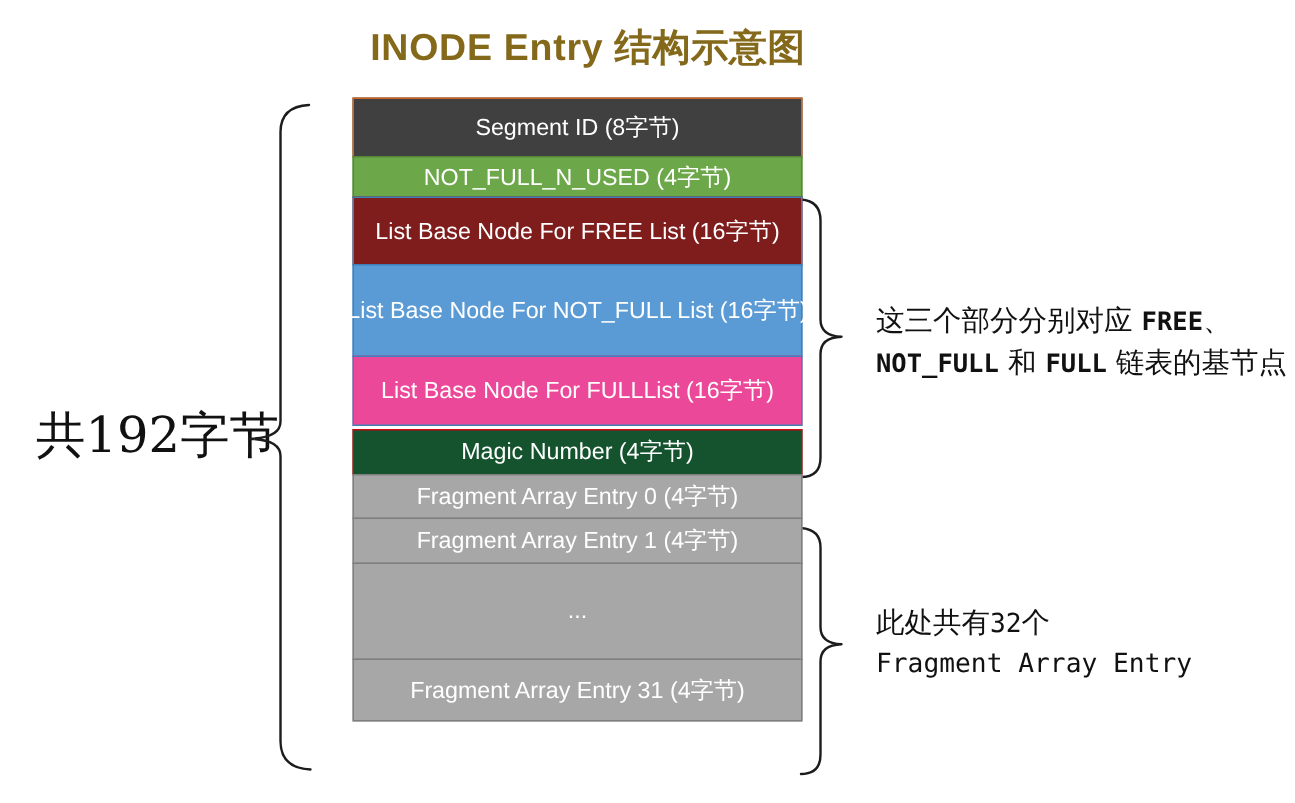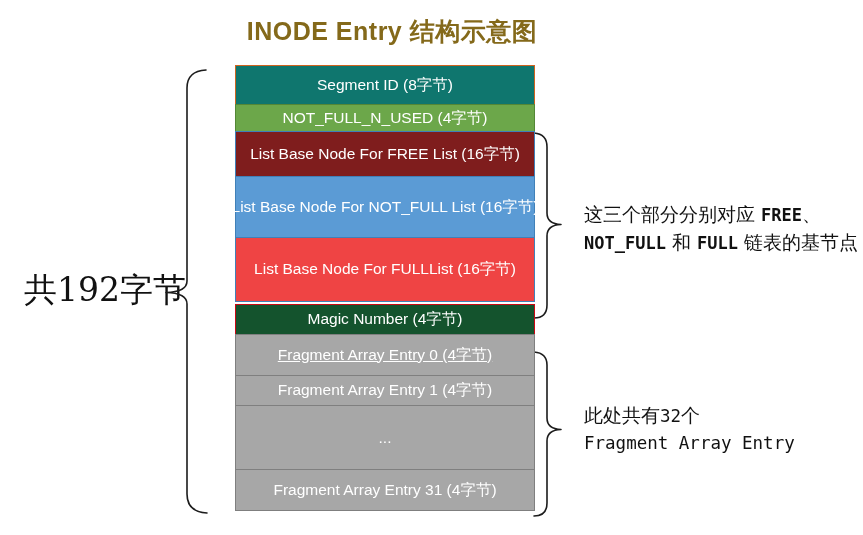--- a/index.html
+++ b/index.html
@@ -98,27 +98,27 @@
 
   <div class="left-label">共192字节</div>
 
   <svg class="braces" width="863" height="535" viewBox="0 0 863 535" aria-hidden="true">
     <path d="M 206 70 Q 187 71 187 88 L 187 281 Q 187 292 166 292.5 Q 187 293 187 304 L 187 494 Q 187 512 207 513"></path>
     <path d="M 534 133 Q 547 134 547 147 L 547 213 Q 547 224 561 224.5 Q 547 225 547 236 L 547 305 Q 547 318 534 318"></path>
     <path d="M 534 352 Q 547 353 547 365 L 547 418 Q 547 429 561 429.5 Q 547 430 547 441 L 547 503 Q 547 516 534 516"></path>
   </svg>
 
   <div class="stack">
-    <div class="block" style="height: 40px; background: #0f766e; border-color: rgb(206, 100, 32);">Segment ID (8字节)</div>
+    <div class="block" style="height: 40px; background: #404040; border-color: rgb(206, 100, 32);">Segment ID (8字节)</div>
     <div class="block" style="height: 28px; background: rgb(108, 167, 74); border-color: rgb(84, 135, 54);">NOT_FULL_N_USED (4字节)</div>
     <div class="block" style="height: 46px; background: #7f1d1d; border-color: rgb(64, 128, 184);">List Base Node For FREE List (16字节)</div>
     <div class="block" style="height: 62px; background: rgb(91, 155, 213); border-color: rgb(64, 128, 184);">List Base Node For NOT_FULL List (16字节)</div>
-    <div class="block" style="height: 65px; background: #ef4444; border-color: rgb(64, 128, 184);">List Base Node For FULLList (16字节)</div>
+    <div class="block" style="height: 47px; background: #ec4899; border-color: rgb(64, 128, 184);">List Base Node For FULLList (16字节)</div>
     <div class="block gap-top" style="height: 31px; background: #14532d; border-color: rgb(201, 8, 20);">Magic Number (4字节)</div>
-    <div class="block" style="height: 42px; background: rgb(167, 167, 167); border-color: rgb(127, 127, 127); text-decoration: underline;">Fragment Array Entry 0 (4字节)</div>
+    <div class="block" style="height: 30px; background: rgb(167, 167, 167); border-color: rgb(127, 127, 127);">Fragment Array Entry 0 (4字节)</div>
     <div class="block" style="height: 31px; background: rgb(167, 167, 167); border-color: rgb(127, 127, 127);">Fragment Array Entry 1 (4字节)</div>
     <div class="block" style="height: 65px; background: rgb(167, 167, 167); border-color: rgb(127, 127, 127);">...</div>
     <div class="block" style="height: 42px; background: rgb(167, 167, 167); border-color: rgb(127, 127, 127);">Fragment Array Entry 31 (4字节)</div>
   </div>
 
   <div class="annotation ann-lists">
       <div class="ann-line"><span class="seg-cn">这三个部分分别对应 </span><span class="seg-en">FREE</span><span class="seg-cn">、</span></div>
       <div class="ann-line"><span class="seg-en">NOT_FULL</span><span class="seg-cn"> 和 </span><span class="seg-en">FULL</span><span class="seg-cn"> 链表的基节点</span></div>
     </div>
 

